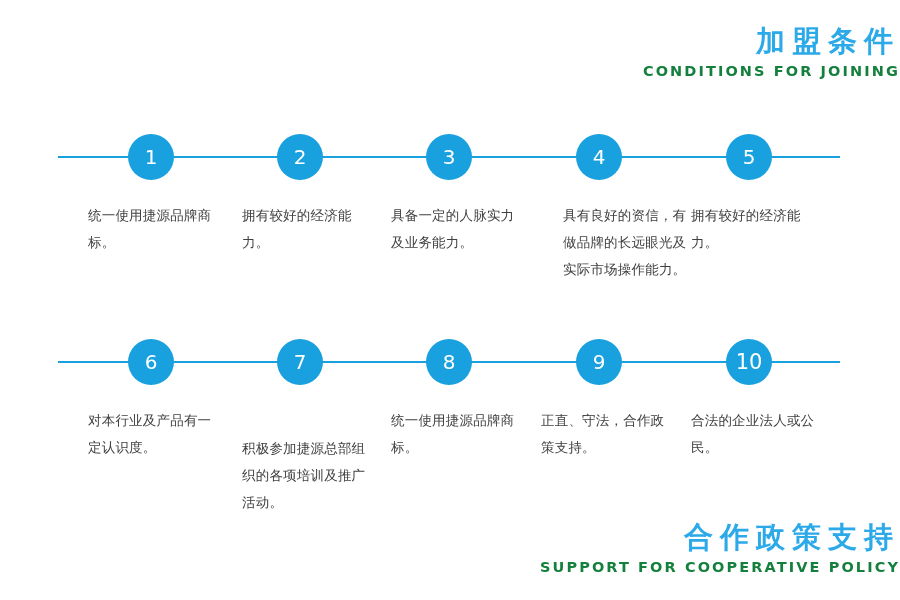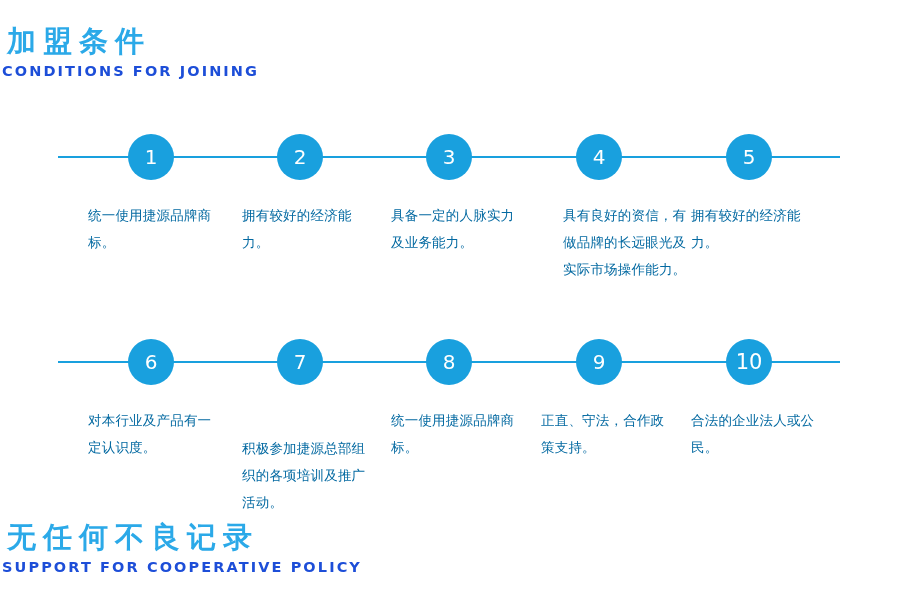--- a/index.html
+++ b/index.html
@@ -17,36 +17,36 @@
     position: relative;
     width: 900px;
     height: 600px;
   }
 
   
   .heading-block {
     position: absolute;
     left: 0;
     width: 900px;
-    text-align: left;
+    text-align: right;
   }
   .heading-top { top: 22px; }
   .heading-bottom { top: 518px; }
 
   .heading-cn {
     color: #2BA9E8;
     font-size: 29px;
     font-weight: bold;
     letter-spacing: 7px;
     line-height: 38px;
     margin: 0;
     text-indent: 7px;
   }
   .heading-en {
-    color: #1d4ed8;
+    color: #15803d;
     font-size: 14.5px;
     font-weight: bold;
     letter-spacing: 2.1px;
     line-height: 22px;
     margin: 0;
     text-indent: 2px;
   }
 
   
   .row {
@@ -93,21 +93,21 @@
   .cells {
     position: absolute;
     left: 0;
     top: 68px;
     width: 900px;
   }
   .cell {
     position: absolute;
     top: 0;
     width: 134px;
-    color: #0369a1;
+    color: #404040;
     font-size: 13.5px;
     line-height: 27px;
     letter-spacing: 0.2px;
     text-align: left;
   }
 </style>
 </head>
 <body>
 
 <div class="page">
@@ -147,17 +147,17 @@
     <div class="cells">
       <div class="cell" style="left:88px;">对本行业及产品有一定认识度。</div>
       <div class="cell" style="left:242px;margin-top:28px;">积极参加捷源总部组织的各项培训及推广活动。</div>
       <div class="cell" style="left:391px;">统一使用捷源品牌商标。</div>
       <div class="cell" style="left:541px;">正直、守法，合作政策支持。</div>
       <div class="cell" style="left:691px;">合法的企业法人或公民。</div>
     </div>
   </div>
 
   <div class="heading-block heading-bottom">
-    <div class="heading-cn">无任何不良记录</div>
+    <div class="heading-cn">合作政策支持</div>
     <div class="heading-en">SUPPORT FOR COOPERATIVE POLICY</div>
   </div>
 
 </div>
 
 </body></html>

